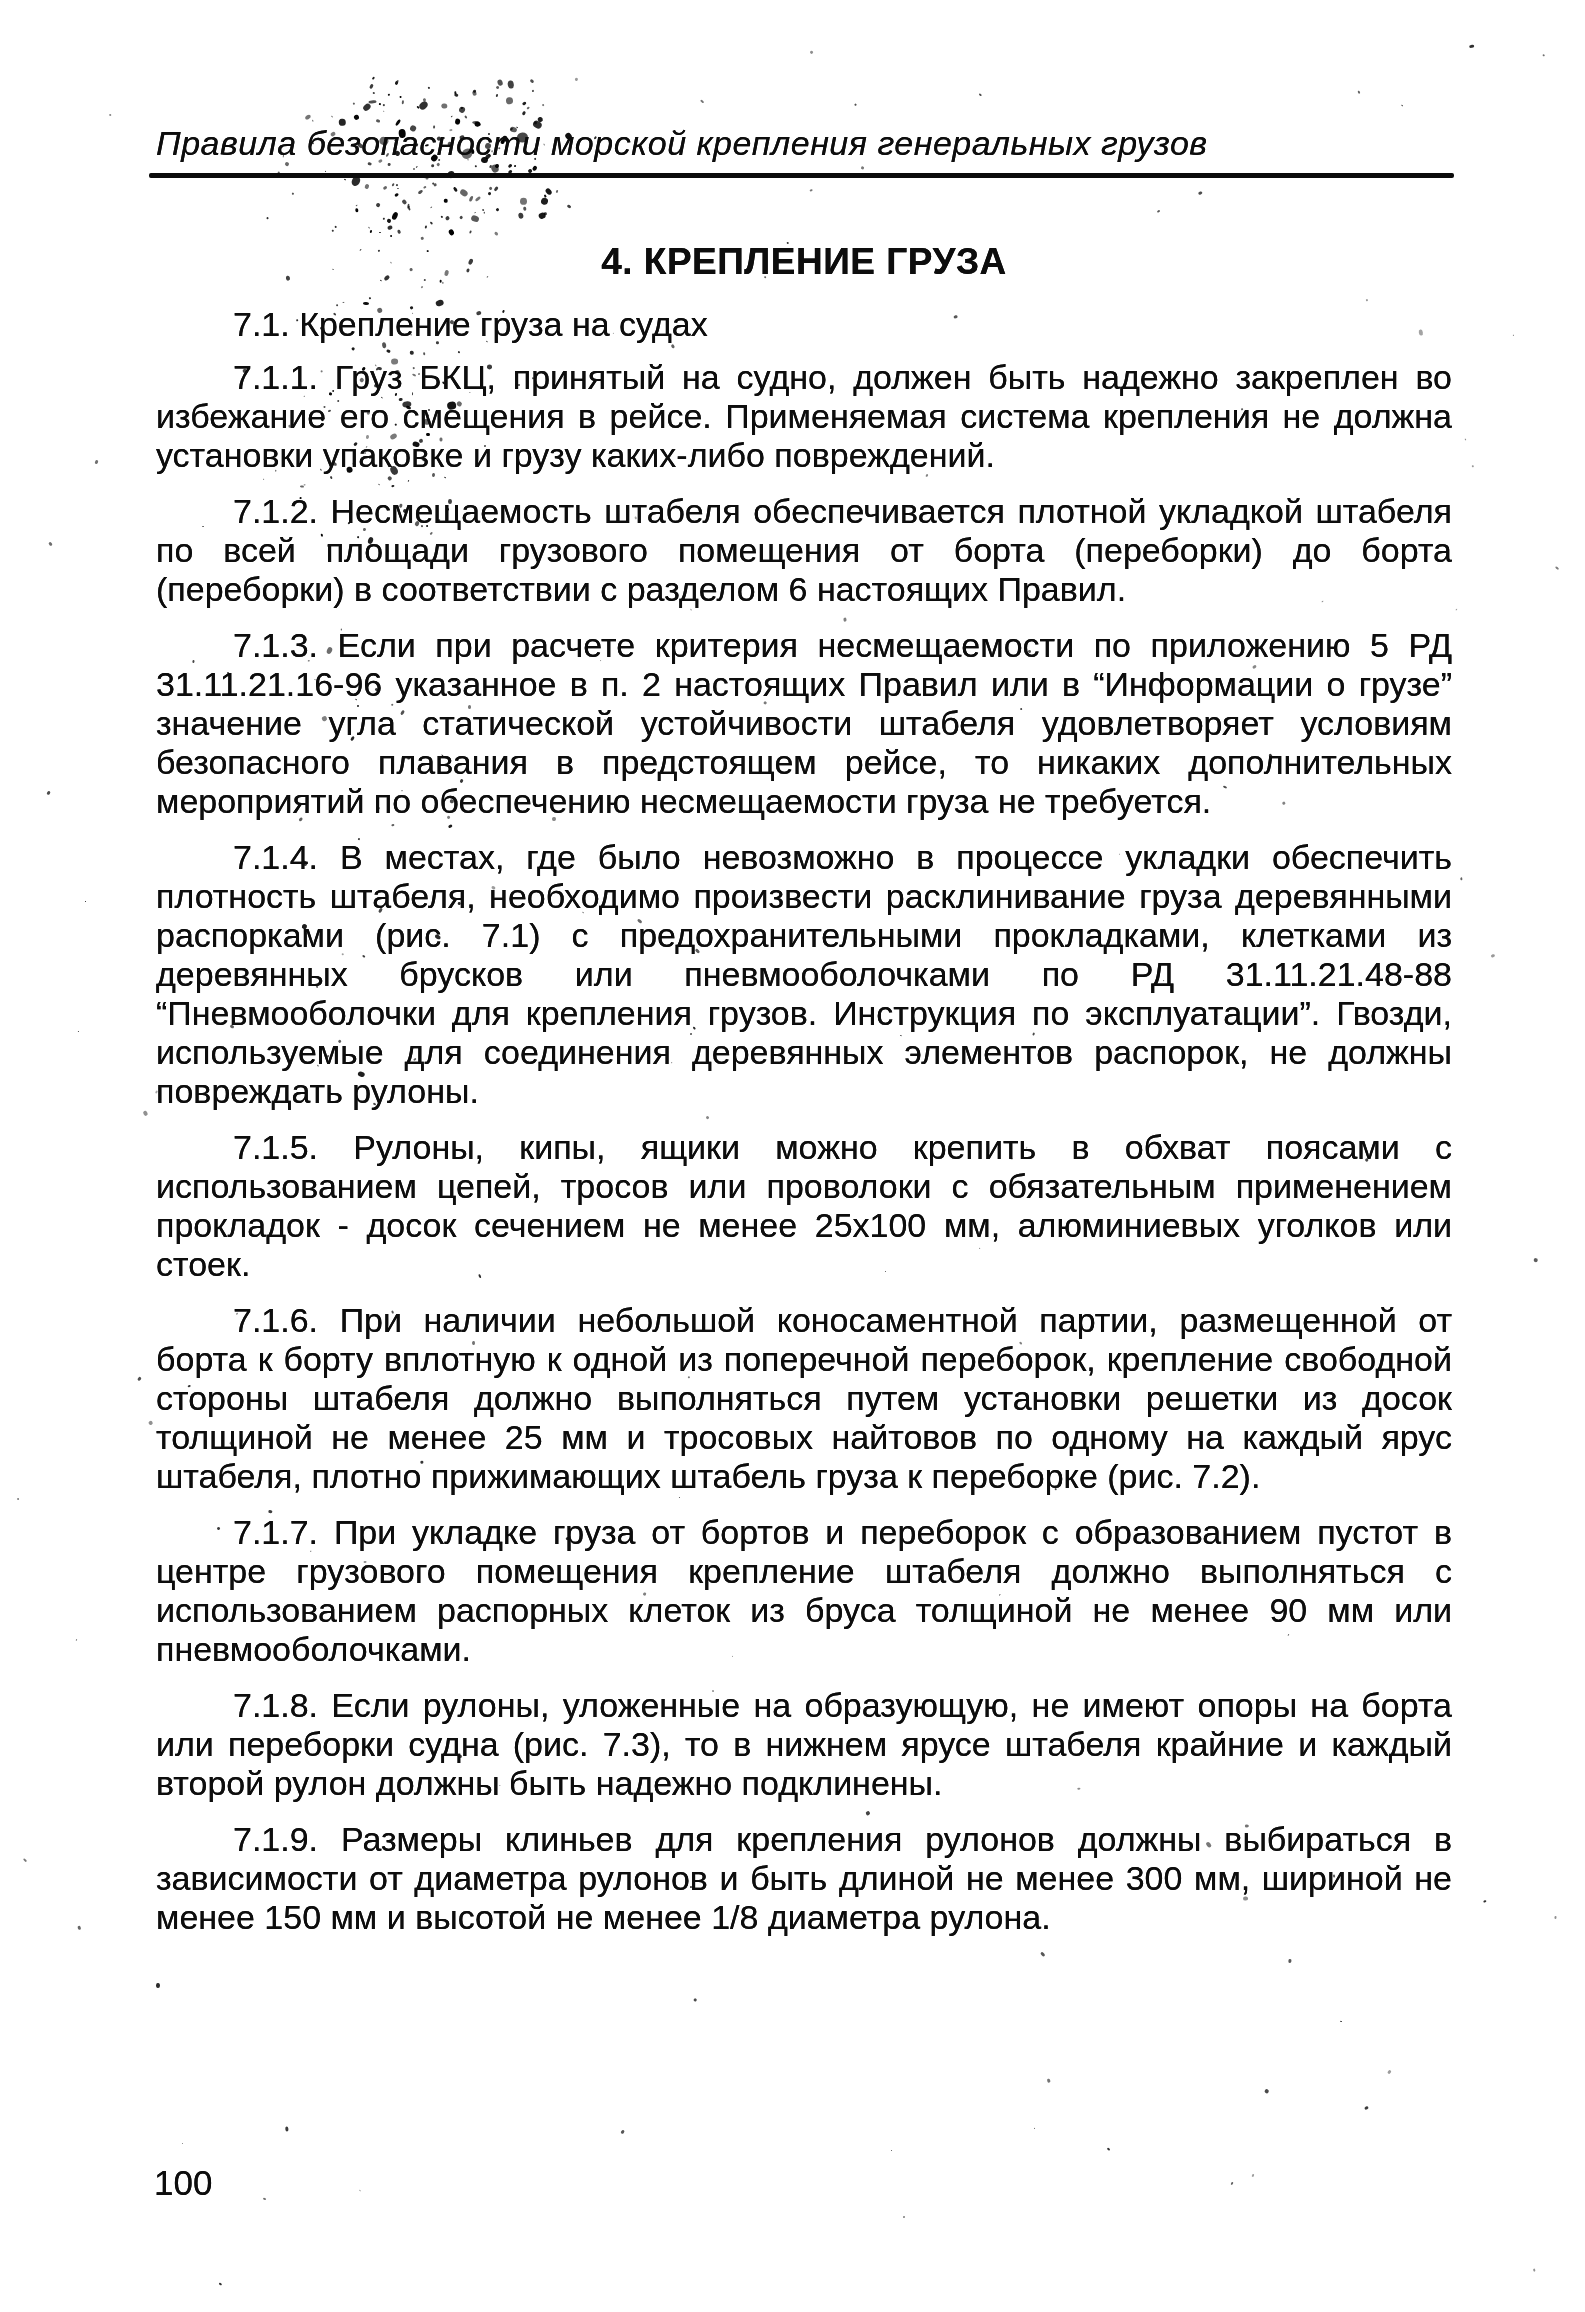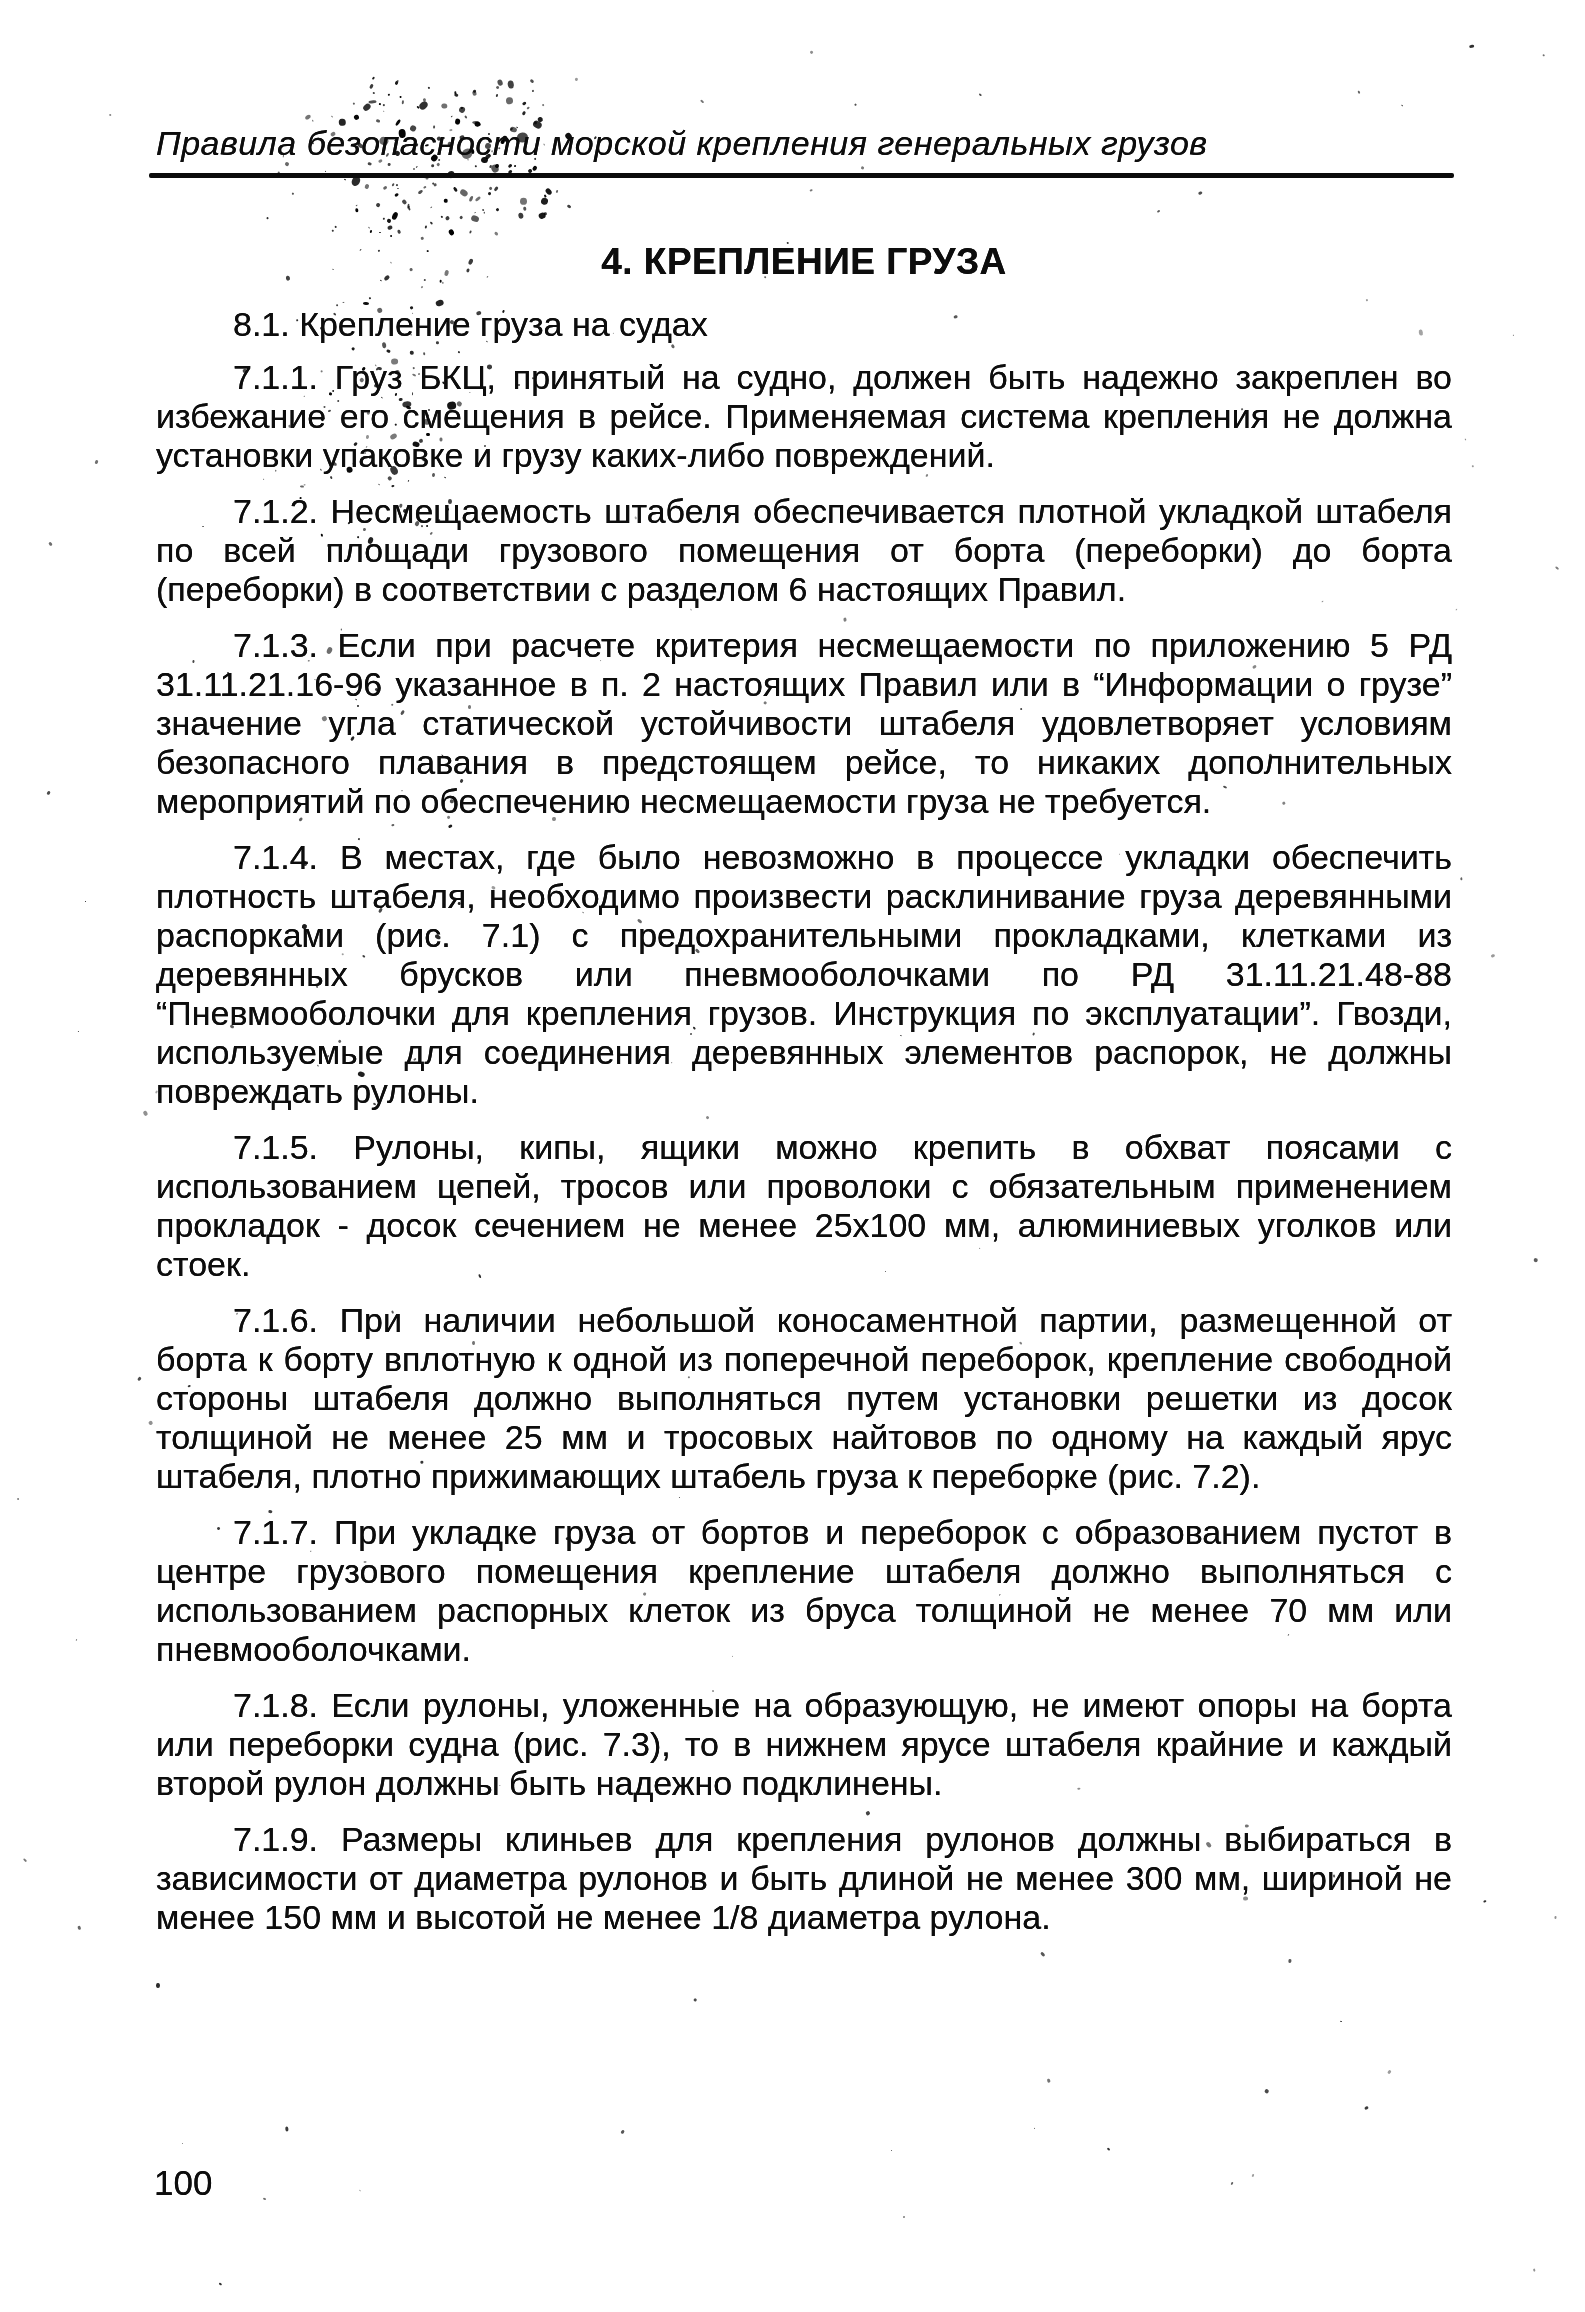--- a/index.html
+++ b/index.html
@@ -589,30 +589,30 @@
       <i style="left: 810px; top: 189px; width: 2.4px; height: 3.1px; opacity: 0.53; transform: rotate(70deg);"></i>
       <i style="left: 613px; top: 333px; width: 1.1px; height: 0.7px; opacity: 0.36; transform: rotate(58deg);"></i>
     </div>
 
   <div class="running-header ink">Правила безопасности морской крепления генеральных грузов</div>
 
   <div class="header-rule"></div>
 
   <h1 class="section-title ink">4. КРЕПЛЕНИЕ ГРУЗА</h1>
 
-  <h2 class="subsection ink">8.1. Крепление груза на судах</h2>
+  <h2 class="subsection ink">7.1. Крепление груза на судах</h2>
 
   <div class="body-text">
     <p class="ink">7.1.1. Груз БКЦ, принятый на судно, должен быть надежно закреплен во избежание его смещения в рейсе.  Применяемая  система  крепления  не должна установки упаковке и грузу каких-либо повреждений.</p>
     <p class="ink">7.1.2. Несмещаемость  штабеля  обеспечивается  плотной  укладкой штабеля по всей площади грузового помещения от борта (переборки) до борта (переборки) в соответствии с разделом 6 настоящих Правил.</p>
     <p class="ink">7.1.3. Если при расчете критерия несмещаемости по приложению 5 РД 31.11.21.16-96 указанное в п. 2 настоящих Правил или в “Информации о грузе” значение угла статической устойчивости штабеля удовлетворяет условиям безопасного плавания в предстоящем рейсе, то никаких дополнительных мероприятий по обеспечению несмещаемости груза не требуется.</p>
     <p class="ink">7.1.4. В местах, где было невозможно в процессе укладки обеспечить плотность штабеля, необходимо произвести расклинивание груза деревянными распорками (рис. 7.1) с предохранительными прокладками, клетками из деревянных брусков или пневмооболочками по РД 31.11.21.48-88 “Пневмооболочки для крепления грузов. Инструкция по эксплуатации”. Гвозди, используемые для соединения деревянных элементов распорок, не должны повреждать рулоны.</p>
     <p class="ink">7.1.5. Рулоны, кипы, ящики можно крепить в обхват поясами с использованием цепей, тросов или проволоки с обязательным применением прокладок - досок сечением не менее 25х100 мм, алюминиевых уголков или стоек.</p>
     <p class="ink">7.1.6. При наличии небольшой коносаментной партии, размещенной от борта к борту вплотную к одной из поперечной переборок, крепление свободной стороны штабеля должно выполняться путем установки решетки из досок толщиной не менее 25 мм и тросовых найтовов по одному на каждый ярус штабеля, плотно прижимающих штабель груза к переборке (рис. 7.2).</p>
-    <p class="ink">7.1.7. При укладке груза от бортов и переборок с образованием пустот в центре грузового помещения крепление штабеля должно выполняться с использованием распорных клеток из бруса толщиной не менее 70 мм или пневмооболочками.</p>
+    <p class="ink">7.1.7. При укладке груза от бортов и переборок с образованием пустот в центре грузового помещения крепление штабеля должно выполняться с использованием распорных клеток из бруса толщиной не менее 90 мм или пневмооболочками.</p>
     <p class="ink">7.1.8. Если рулоны, уложенные на образующую, не имеют опоры на борта или переборки судна (рис. 7.3), то в нижнем ярусе штабеля крайние и каждый второй рулон должны быть надежно подклинены.</p>
     <p class="ink">7.1.9. Размеры клиньев для крепления рулонов должны выбираться в зависимости от диаметра рулонов и быть длиной не менее 300 мм, шириной не менее 150 мм и высотой не менее 1/8 диаметра рулона.</p>
   </div>
 
   <div class="page-number ink">100</div>
 
 </div>
 
 
 </body></html>

